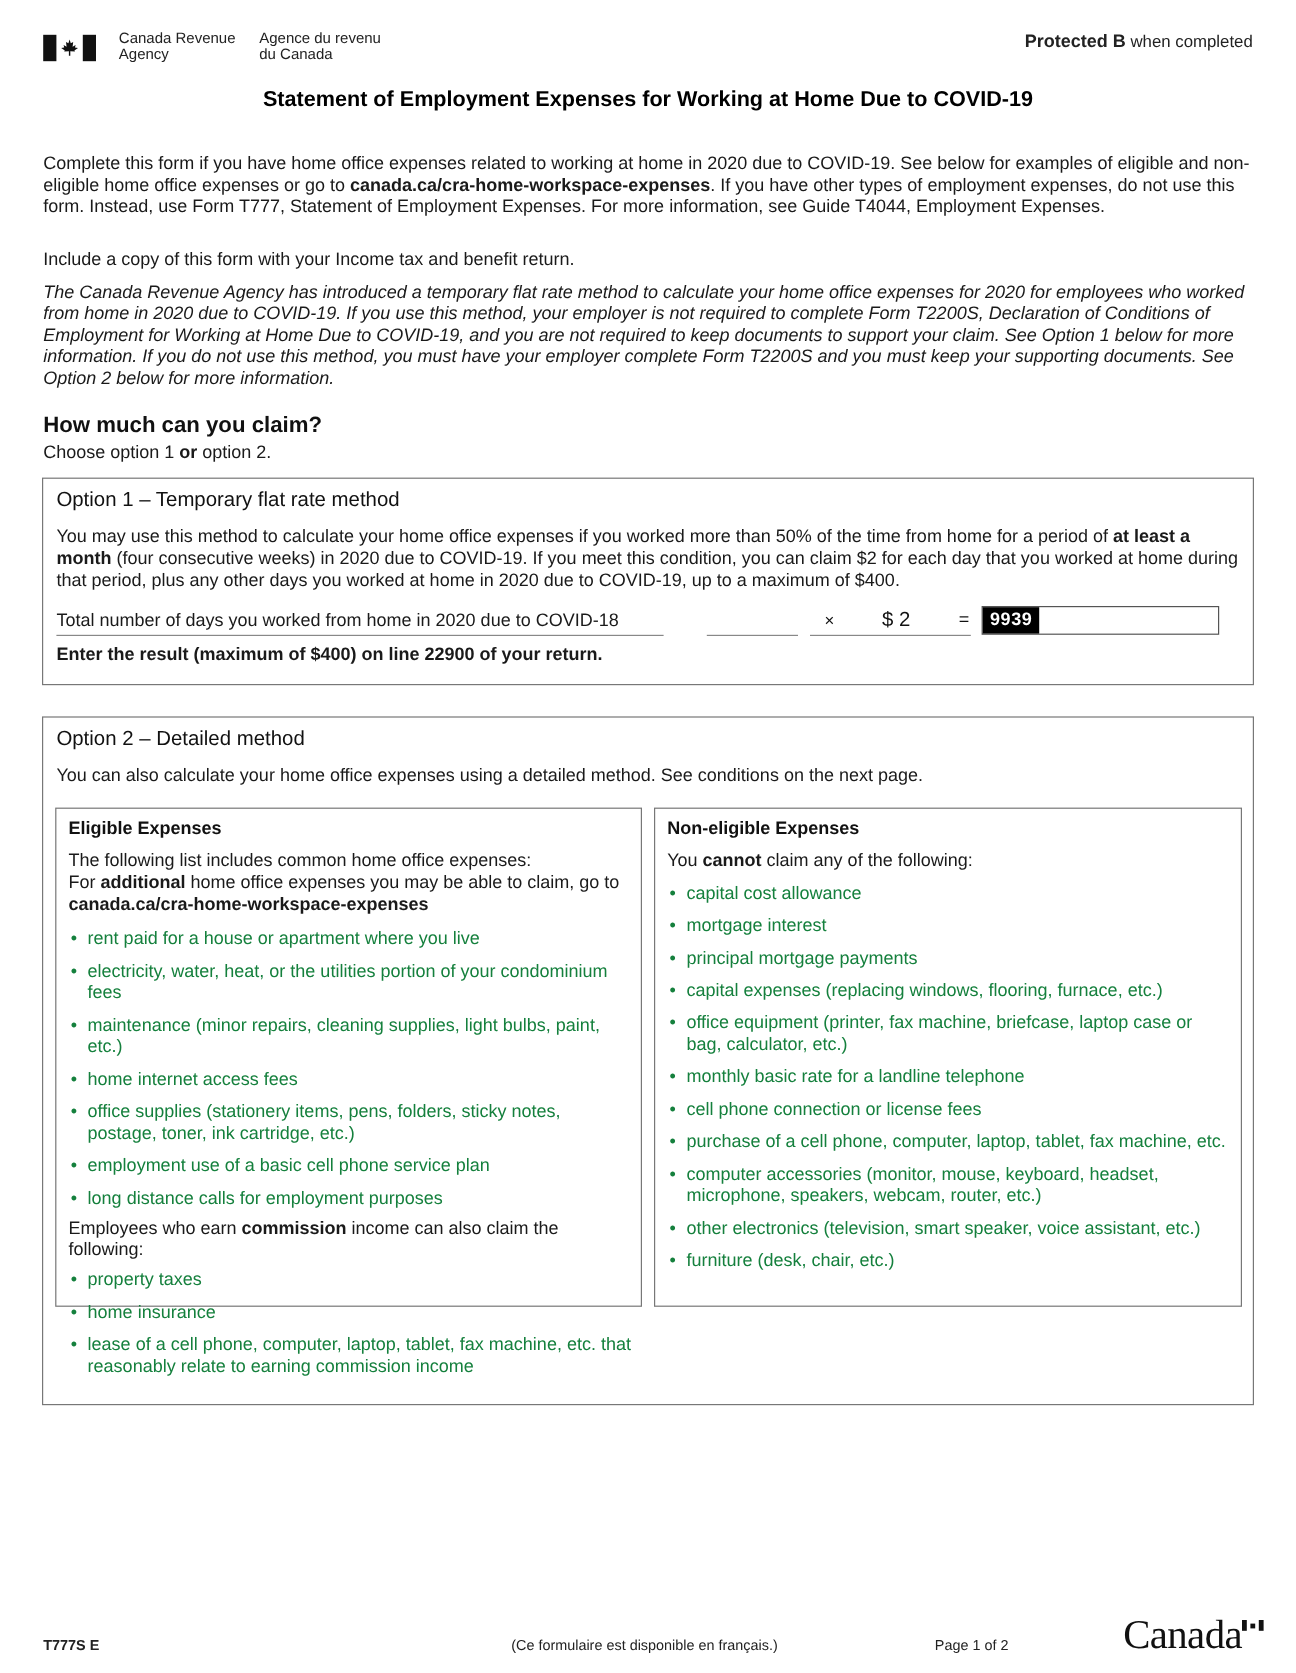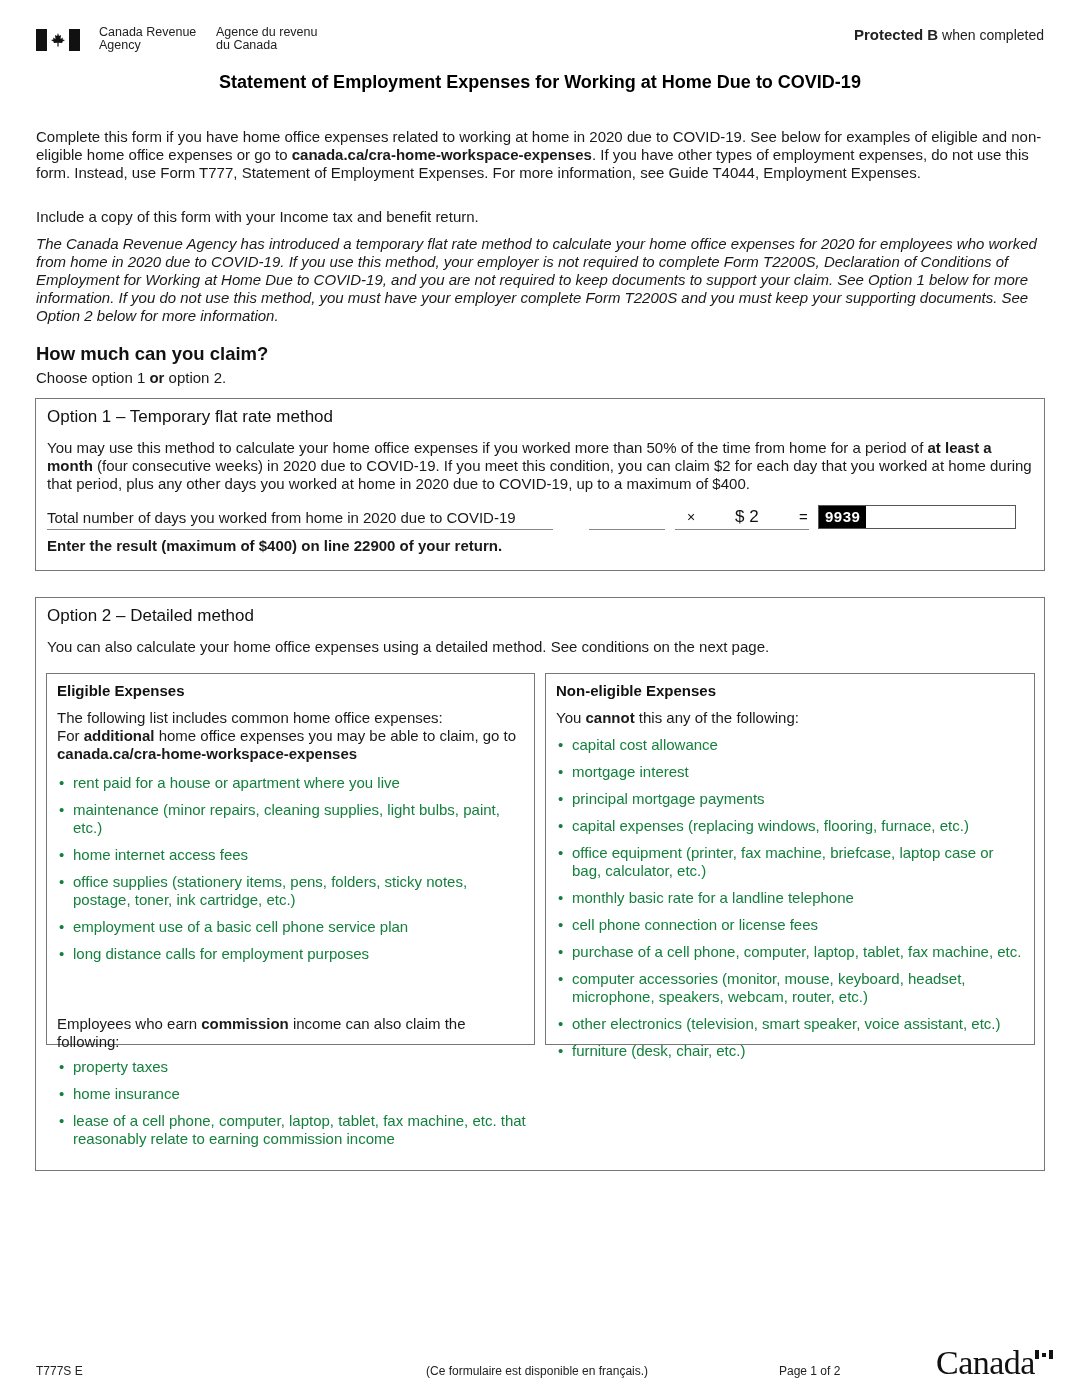--- a/index.html
+++ b/index.html
@@ -42,32 +42,32 @@
     .calc-input { position: absolute; left: 542px; top: 4px; width: 76px; height: 20px; border: none; border-bottom: 1px solid #888; background: transparent; padding: 0; font-family: "Liberation Sans", sans-serif; font-size: 15px; }
     .calc-rate { position: absolute; left: 628px; top: 4px; width: 134px; height: 20px; border-bottom: 1px solid #888; font-size: 15px; }
     .calc-rate .times { position: absolute; left: 12px; top: 0; font-size: 14px; }
     .calc-rate .dollar { position: absolute; left: 60px; top: -2px; font-size: 17px; }
     .calc-eq { position: absolute; left: 752px; top: 3px; font-size: 15px; }
     .calc-result { position: absolute; left: 771px; top: 0; width: 196px; height: 22px; border: 1px solid #555; display: flex; gap: 40px; }
     .calc-result .tag { background: #000; color: #fff; font-size: 15px; font-weight: bold; padding: 2px 6px; line-height: 18px; letter-spacing: 0.5px; }
     .calc-result .main { flex: 1; border: none; padding: 0 4px; font-family: "Liberation Sans", sans-serif; font-size: 15px; background: transparent; }
     .calc-result .cents { width: 32px; border: none; border-left: 1px solid #555; padding: 0; background: transparent; }
 
-    .inner { position: absolute; top: 75px; height: 372px; border: 1.5px solid #777; box-sizing: border-box; }
+    .inner { position: absolute; top: 75px; height: 416px; border: 1.5px solid #777; box-sizing: border-box; }
     .inner.left { left: 10px; width: 489px; }
     .inner.right { left: 509px; width: 490px; }
     .inner .ititle { position: absolute; left: 10px; top: 8px; font-size: 15px; font-weight: bold; color: #111; }
     .inner .itext { position: absolute; left: 10px; width: 470px; font-size: 15px; line-height: 18px; color: #1a1a1a; }
     .inner ul { position: absolute; left: 10px; margin: 0; padding: 0; list-style: none; width: 470px; }
     .inner li { position: relative; padding-left: 16px; font-size: 15px; line-height: 18px; color: #15803d; margin-bottom: 9px; }
     .inner li::before { content: "•"; position: absolute; left: 2px; top: 0; }
 
     
     .foot { top: 1364px; font-size: 12px; color: #222; }
-    .f-code { left: 36px; }
+    .f-code { left: 36px; font-weight: bold; }
     .f-fr { left: 426px; }
     .f-page { left: 779px; }
     .wordmark { left: 936px; top: 1344px; font-family: "Liberation Serif", serif; font-size: 34px; color: #111; letter-spacing: -0.5px; }
     .wm-flag { left: 1035px; top: 1350px; width: 18px; height: 9px; display: flex; }
     .wm-flag span { background: #111; }
   </style>
 </head>
 <body>
 
 <div class="abs flag">
@@ -102,21 +102,21 @@
 <div class="abs choose">
   <span>Choose option 1 </span><b>or</b><span> option 2.</span>
 </div>
 
 <div class="abs box opt1">
   <div class="box-title" style="top:8px;">Option 1 – Temporary flat rate method</div>
   <div class="box-text" style="top:40px;">
     <span>You may use this method to calculate your home office expenses if you worked more than 50% of the time from home for a period of </span><b>at least a month</b><span> (four consecutive weeks) in 2020 due to COVID-19. If you meet this condition, you can claim $2 for each day that you worked at home during that period, plus any other days you worked at home in 2020 due to COVID-19, up to a maximum of $400.</span>
   </div>
   <div class="calc-row">
-    <div class="calc-label">Total number of days you worked from home in 2020 due to COVID-19</div>
+    <div class="calc-label">Total number of days you worked from home in 2020 due to COVID-18</div>
     <input class="calc-input" type="text" value="" style="">
     <div class="calc-rate">
       <span class="times">×</span>
       <span class="dollar">$ 2</span>
     </div>
     <span class="calc-eq">=</span>
     <div class="calc-result">
       <span class="tag">9939</span>
       <input class="main" type="text" value="" style="">
       <input class="cents" type="text" value="" style="">
@@ -132,40 +132,41 @@
   <div class="inner left">
     <div class="ititle">Eligible Expenses</div>
     <div class="itext" style="top:35px;">
       <div>The following list includes common home office expenses:</div>
       <div>
         <span>For </span><b>additional</b><span> home office expenses you may be able to claim, go to </span><b>canada.ca/cra-home-workspace-expenses</b>
       </div>
     </div>
     <ul style="top:100px;">
       <li>rent paid for a house or apartment where you live</li>
+      <li>electricity, water, heat, or the utilities portion of your condominium fees</li>
       <li>maintenance (minor repairs, cleaning supplies, light bulbs, paint, etc.)</li>
       <li>home internet access fees</li>
       <li>office supplies (stationery items, pens, folders, sticky notes, postage, toner, ink cartridge, etc.)</li>
       <li>employment use of a basic cell phone service plan</li>
       <li>long distance calls for employment purposes</li>
     </ul>
     <div class="itext" style="top:341px;">
       <span>Employees who earn </span><b>commission</b><span> income can also claim the following:</span>
     </div>
     <ul style="top:384px;">
       <li>property taxes</li>
       <li>home insurance</li>
       <li>lease of a cell phone, computer, laptop, tablet, fax machine, etc. that reasonably relate to earning commission income</li>
     </ul>
   </div>
 
   <div class="inner right">
     <div class="ititle">Non-eligible Expenses</div>
     <div class="itext" style="top:35px;">
-      <span>You </span><b>cannot</b><span> this any of the following:</span>
+      <span>You </span><b>cannot</b><span> claim any of the following:</span>
     </div>
     <ul style="top:62px;">
       <li>capital cost allowance</li>
       <li>mortgage interest</li>
       <li>principal mortgage payments</li>
       <li>capital expenses (replacing windows, flooring, furnace, etc.)</li>
       <li>office equipment (printer, fax machine, briefcase, laptop case or bag, calculator, etc.)</li>
       <li>monthly basic rate for a landline telephone</li>
       <li>cell phone connection or license fees</li>
       <li>purchase of a cell phone, computer, laptop, tablet, fax machine, etc.</li>

